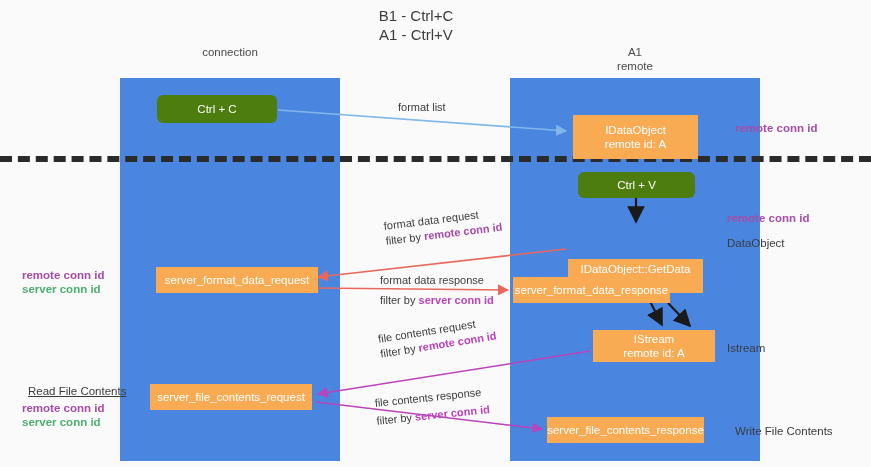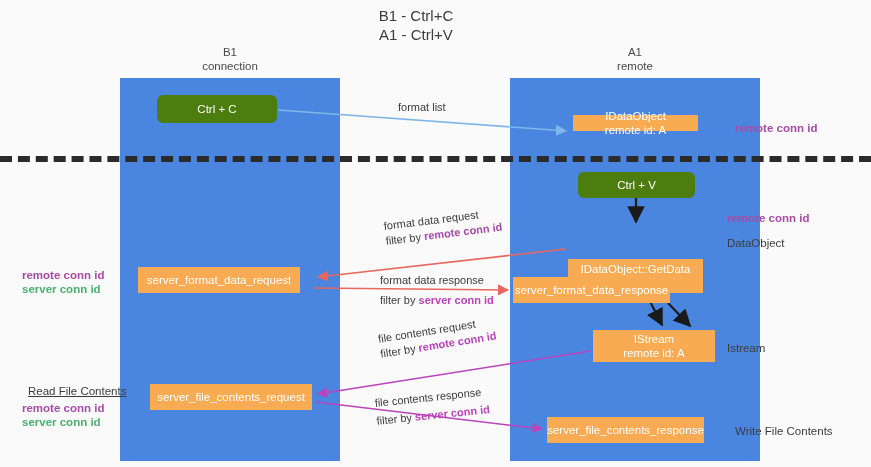--- a/index.html
+++ b/index.html
@@ -69,24 +69,24 @@
     font-size: 11.5px;
     line-height: 14px;
     text-align: center;
     padding: 2px 6px;
   }
   .node.green { background: #4d7c0f; border-radius: 6px; }
   .node.orange { background: #f9ab53; }
   .node .l2 { font-size: 11.5px; }
 
   #node-ctrl-c { left: 157px; top: 95px; width: 120px; height: 28px; }
-  #node-idataobject { left: 573px; top: 115px; width: 125px; height: 16px; }
+  #node-idataobject { left: 573px; top: 115px; width: 125px; height: 44px; }
   #node-ctrl-v { left: 578px; top: 172px; width: 117px; height: 26px; }
   #node-getdata { left: 568px; top: 227px; width: 135px; height: 34px; margin-top: 32px; }
-  #node-format-req { left: 138px; top: 267px; width: 162px; height: 26px; }
+  #node-format-req { left: 156px; top: 267px; width: 162px; height: 26px; }
   #node-format-resp { left: 513px; top: 277px; width: 157px; height: 26px; }
   #node-istream { left: 593px; top: 330px; width: 122px; height: 32px; }
   #node-file-req { left: 150px; top: 384px; width: 162px; height: 26px; text-align: right; }
   #node-file-resp { left: 547px; top: 417px; width: 157px; height: 26px; }
 
   
   .side-label {
     font-size: 11.5px;
     line-height: 14px;
     color: #3c3c3c;
@@ -144,21 +144,20 @@
 <body>
 
 <div class="stage">
 
   <div class="abs" id="title-block">
     <div>B1 - Ctrl+C</div>
     <div>A1 - Ctrl+V</div>
   </div>
 
   <div class="abs col-header" id="header-b1">
-    <div>B1</div>
     <div>connection</div>
   </div>
   <div class="abs col-header" id="header-a1">
     <div>A1</div>
     <div>remote</div>
   </div>
 
   <div class="abs lane" id="lane-b1"></div>
   <div class="abs lane" id="lane-a1"></div>
 

